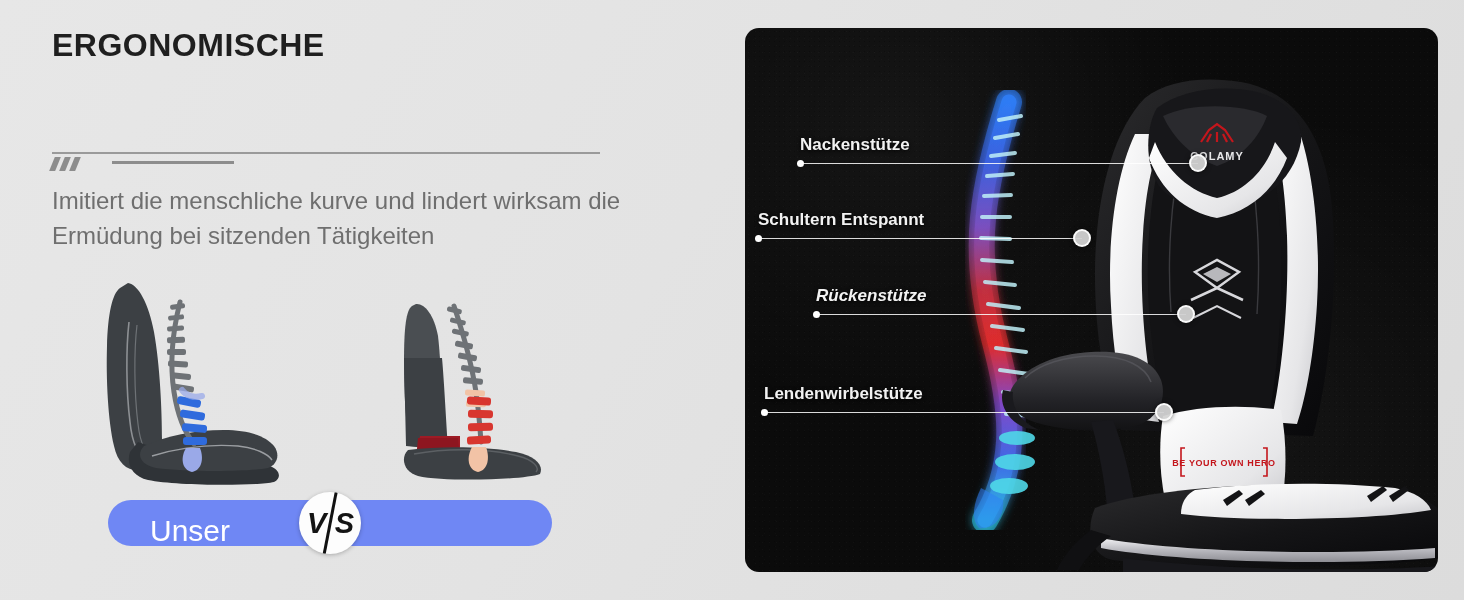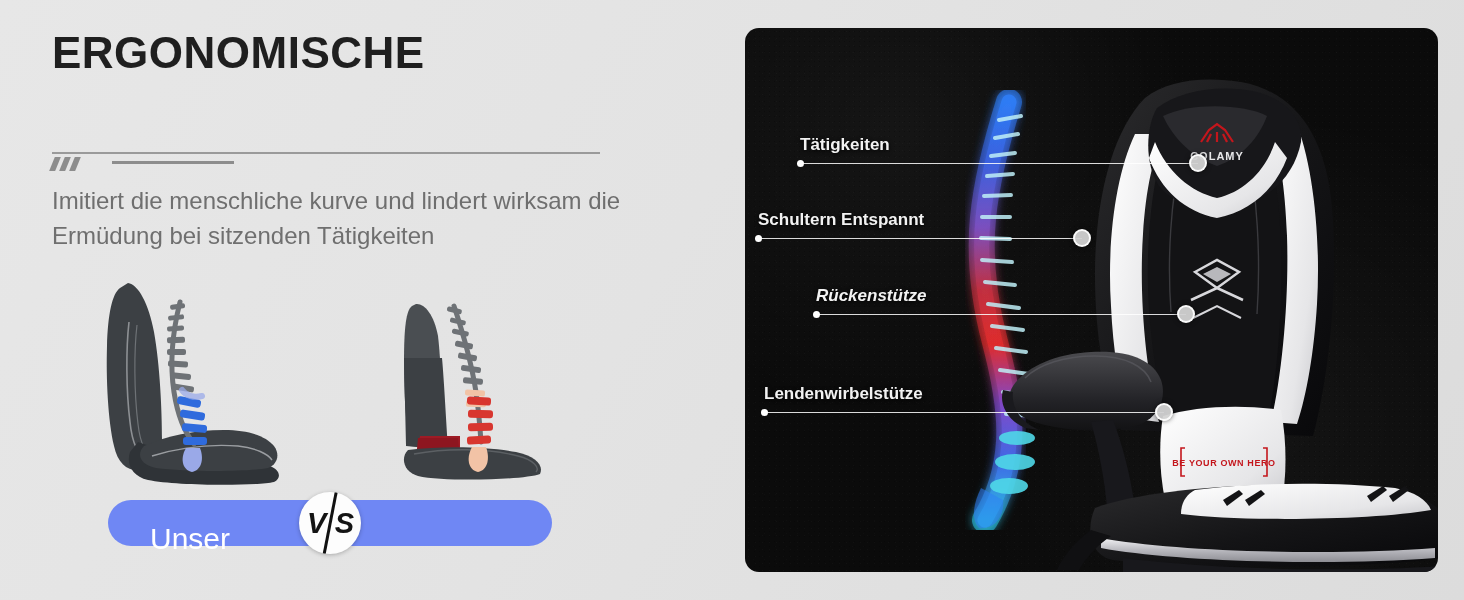--- a/index.html
+++ b/index.html
@@ -9,21 +9,21 @@
     background:linear-gradient(120deg,#e7e7e7 0%,#e3e3e3 45%,#dcdcdc 100%);
     position:relative;
   }
   .stage { position:absolute; inset:0; }
 
   
   .left { position:absolute; left:0; top:0; width:720px; height:600px; }
 
   .headline {
     position:absolute; left:52px; top:28px; width:620px;
-    font-size:44px; font-weight:bold; line-height:1.12;
+    font-size:32px; font-weight:bold; line-height:1.12;
     color:#1f1f1f; letter-spacing:.5px;
   }
   .headline span { display:block; }
 
   .divider { position:absolute; left:52px; top:152px; width:548px; height:22px; }
   .divider .rule-top {
     position:absolute; left:0; top:0; width:548px; height:2px; background:#9a9a9a;
   }
   .divider .rule-mid {
     position:absolute; left:60px; top:9px; width:122px; height:3px; background:#8d8d8d;
@@ -48,21 +48,21 @@
   .seat-fig.ours { left:30px; }
   .seat-fig.theirs { left:296px; }
   .seat-fig svg { width:100%; height:100%; display:block; }
 
   
   .vs-bar {
     position:absolute; left:108px; top:500px; width:444px; height:46px;
     background:#6f87f4; border-radius:23px;
   }
   .vs-bar .side {
-    position:absolute; top:16px; height:32px; line-height:46px;
+    position:absolute; top:8px; height:32px; line-height:46px;
     color:#ffffff; font-size:30px; font-weight:300;
   }
   .vs-bar .side.ours   { left:42px;  }
   .vs-bar .side.theirs { right:42px; }
   .vs-badge {
     position:absolute; left:50%; top:50%; transform:translate(-50%,-50%);
     width:62px; height:62px; border-radius:50%; background:#fdfdfd;
     box-shadow:0 1px 4px rgba(0,0,0,.25); overflow:hidden;
   }
   .vs-badge .vtxt {
@@ -392,21 +392,21 @@
                    C340 528 180 524 106 510 Z" fill="url(#chrome)"></path>
           <path d="M128 520 C220 532 360 534 445 528 L445 544
                    C360 550 220 546 128 534 Z" fill="#18181c"></path>
         </g>
 
         <path d="M96 492 C80 504 68 518 62 532 L84 532 C92 518 104 506 116 498 Z" fill="#101012"></path>
       </svg>
     </div>
 
     <div class="callout" style="left:55px; top:135px; width:398px;">
-      <div class="clabel">Tätigkeiten</div>
+      <div class="clabel">Nackenstütze</div>
       <div class="cline"></div>
       <div class="dot-s"></div>
       <div class="dot-l" style="right:-9px;"></div>
     </div>
 
     <div class="callout" style="left:13px; top:210px; width:324px;">
       <div class="clabel">Schultern Entspannt</div>
       <div class="cline"></div>
       <div class="dot-s"></div>
       <div class="dot-l" style="right:-9px;"></div>

